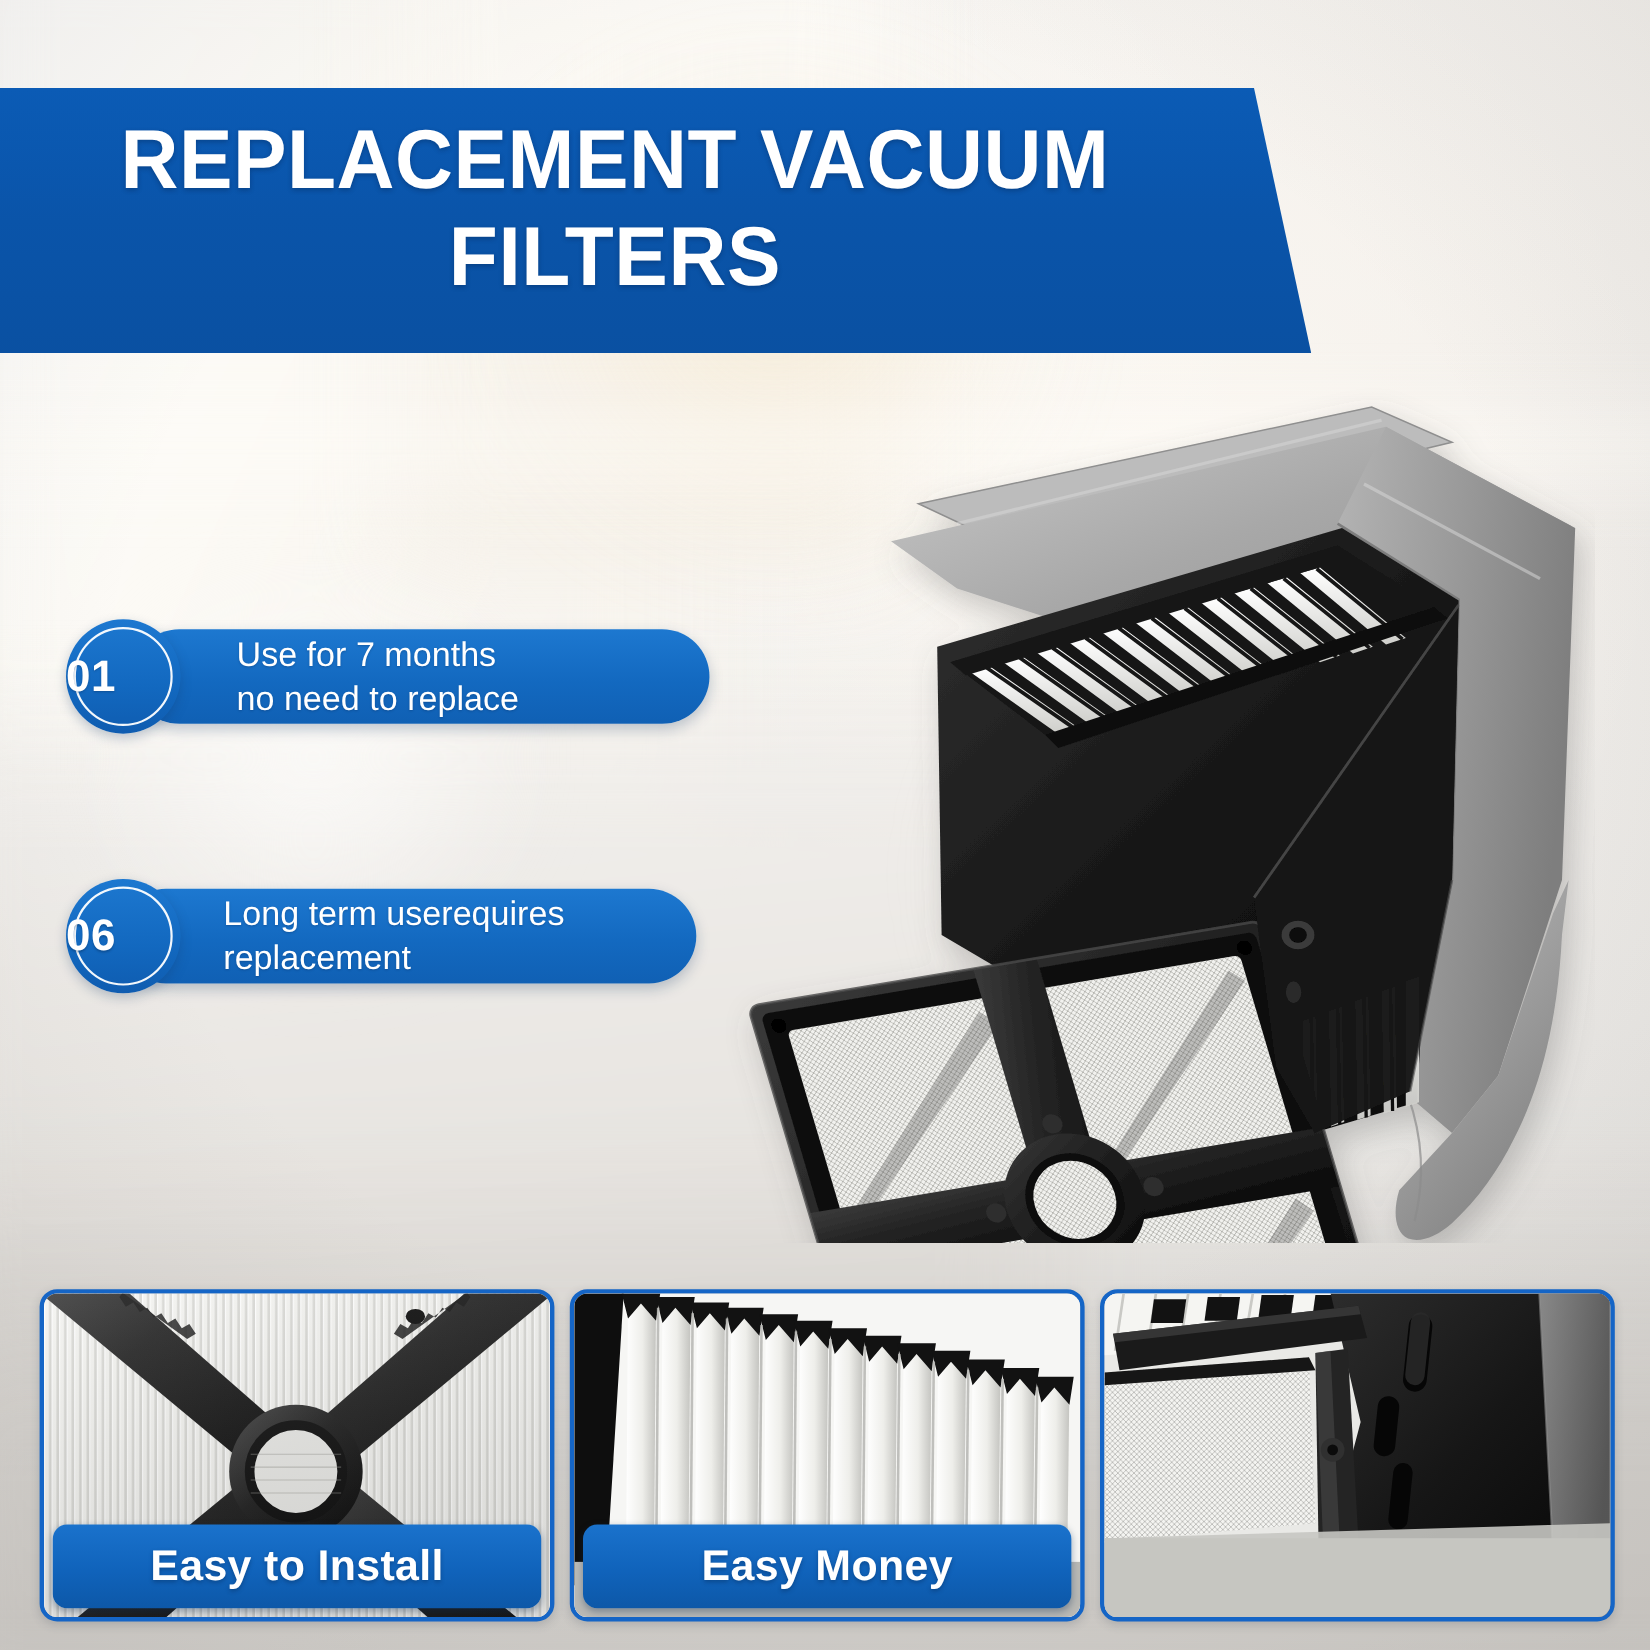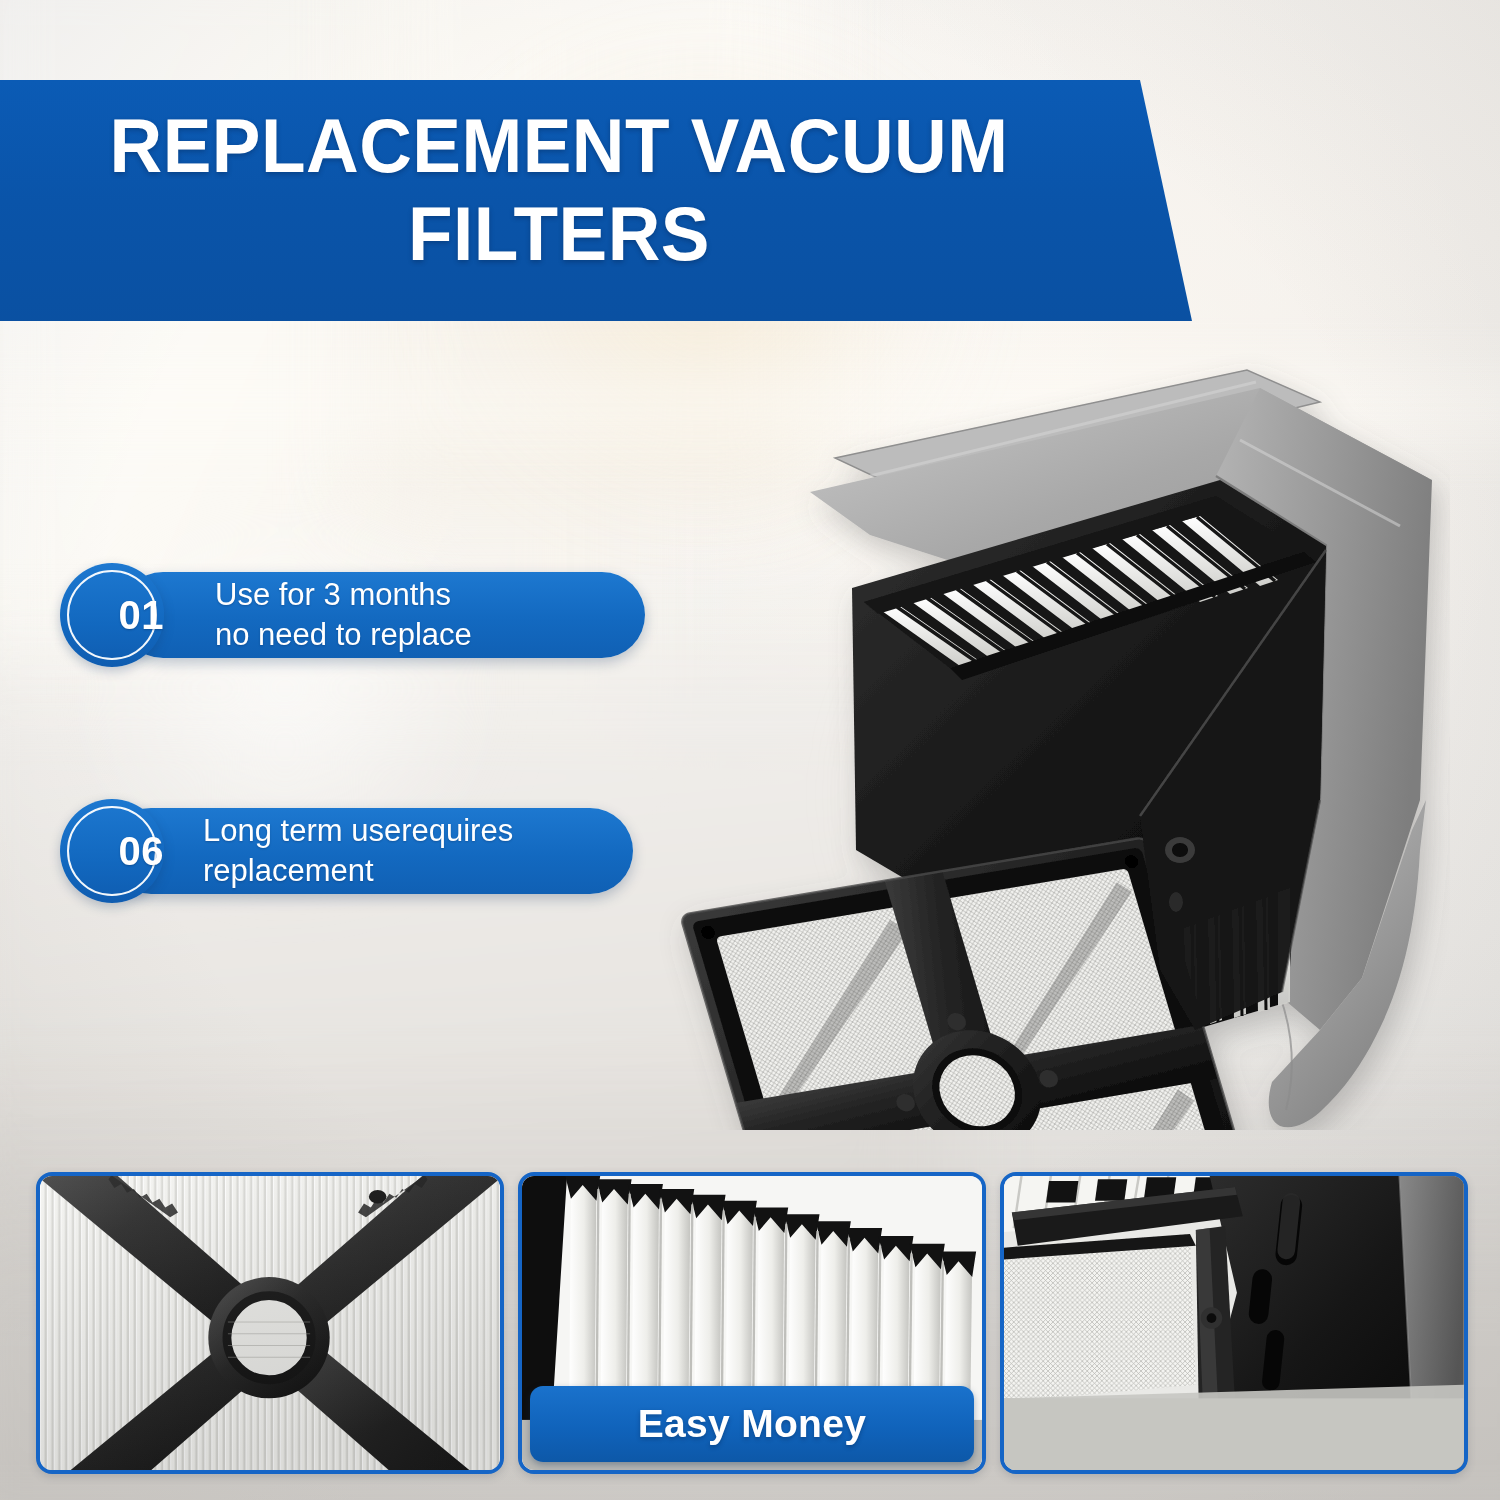--- a/index.html
+++ b/index.html
@@ -108,21 +108,21 @@
     line-height:1.28;
     margin-left:95px;
     white-space:pre-line;
     text-shadow:0 1px 2px rgba(0,25,60,.25);
   }
   .badge {
     position:absolute; z-index:8;
     width:104px; height:104px; border-radius:50%;
     background:linear-gradient(180deg,#1d78d0 0%, #1268bf 60%, #0f5cb0 100%);
     box-shadow:0 4px 11px rgba(20,55,100,.26);
-    display:flex; align-items:center; justify-content:flex-end;
+    display:flex; align-items:center; justify-content:flex-start;
   }
   .badge::after {
     content:""; position:absolute; left:7px; top:7px; right:7px; bottom:7px;
     border-radius:50%; border:2.5px solid rgba(255,255,255,.95);
   }
   .badge span {
     position:relative; z-index:2;
     color:#fff; font-size:40px; font-weight:700; letter-spacing:.5px;
     text-shadow:0 1px 2px rgba(0,25,60,.3);
   }
@@ -355,21 +355,21 @@
       <ellipse cx="560" cy="520" rx="8" ry="7" fill="#070707"></ellipse>
       <ellipse cx="556" cy="572" rx="7" ry="10" fill="#2b2b2b"></ellipse>
 
       <path d="M520 486 L706 220" fill="none" stroke="#5a5a5a" stroke-width="2.6" opacity=".7"></path>
       <path d="M700 470 L662 662" fill="none" stroke="#4e4e4e" stroke-width="2.2" opacity=".6"></path>
     </g>
   </svg>
 </div>
 
 <div class="pill pill-1">
-  <div class="pill-txt">Use for 3 months
+  <div class="pill-txt">Use for 7 months
 no need to replace</div>
 </div>
 <div class="badge badge-1">
   <span>01</span>
 </div>
 
 <div class="pill pill-2">
   <div class="pill-txt">Long term userequires
 replacement</div>
 </div>
@@ -418,20 +418,23 @@
         <ellipse cx="345" cy="22" rx="9" ry="7" fill="#0a0a0a"></ellipse>
 
         <rect width="470" height="302" fill="url(#t1v)"></rect>
         <defs>
             <linearGradient id="t1v" x1="0" y1="0" x2="0.3" y2="1">
           <stop offset="0" stop-color="#ffffff" stop-opacity="0.12"></stop>
           <stop offset="1" stop-color="#000000" stop-opacity="0.10"></stop>
         </linearGradient>
           </defs>
       </svg>
+    </div>
+    <div class="caption">
+      <span>Easy to Install</span>
     </div>
   </div>
 
   <div class="tile">
     <div class="tile-photo">
       <svg viewBox="0 0 470 302" preserveAspectRatio="xMidYMid slice" xmlns="http://www.w3.org/2000/svg">
         <defs>
           <linearGradient id="finG" x1="0" y1="0" x2="1" y2="0">
             <stop offset="0" stop-color="#ffffff"></stop>
             <stop offset="0.55" stop-color="#eeeeea"></stop>

